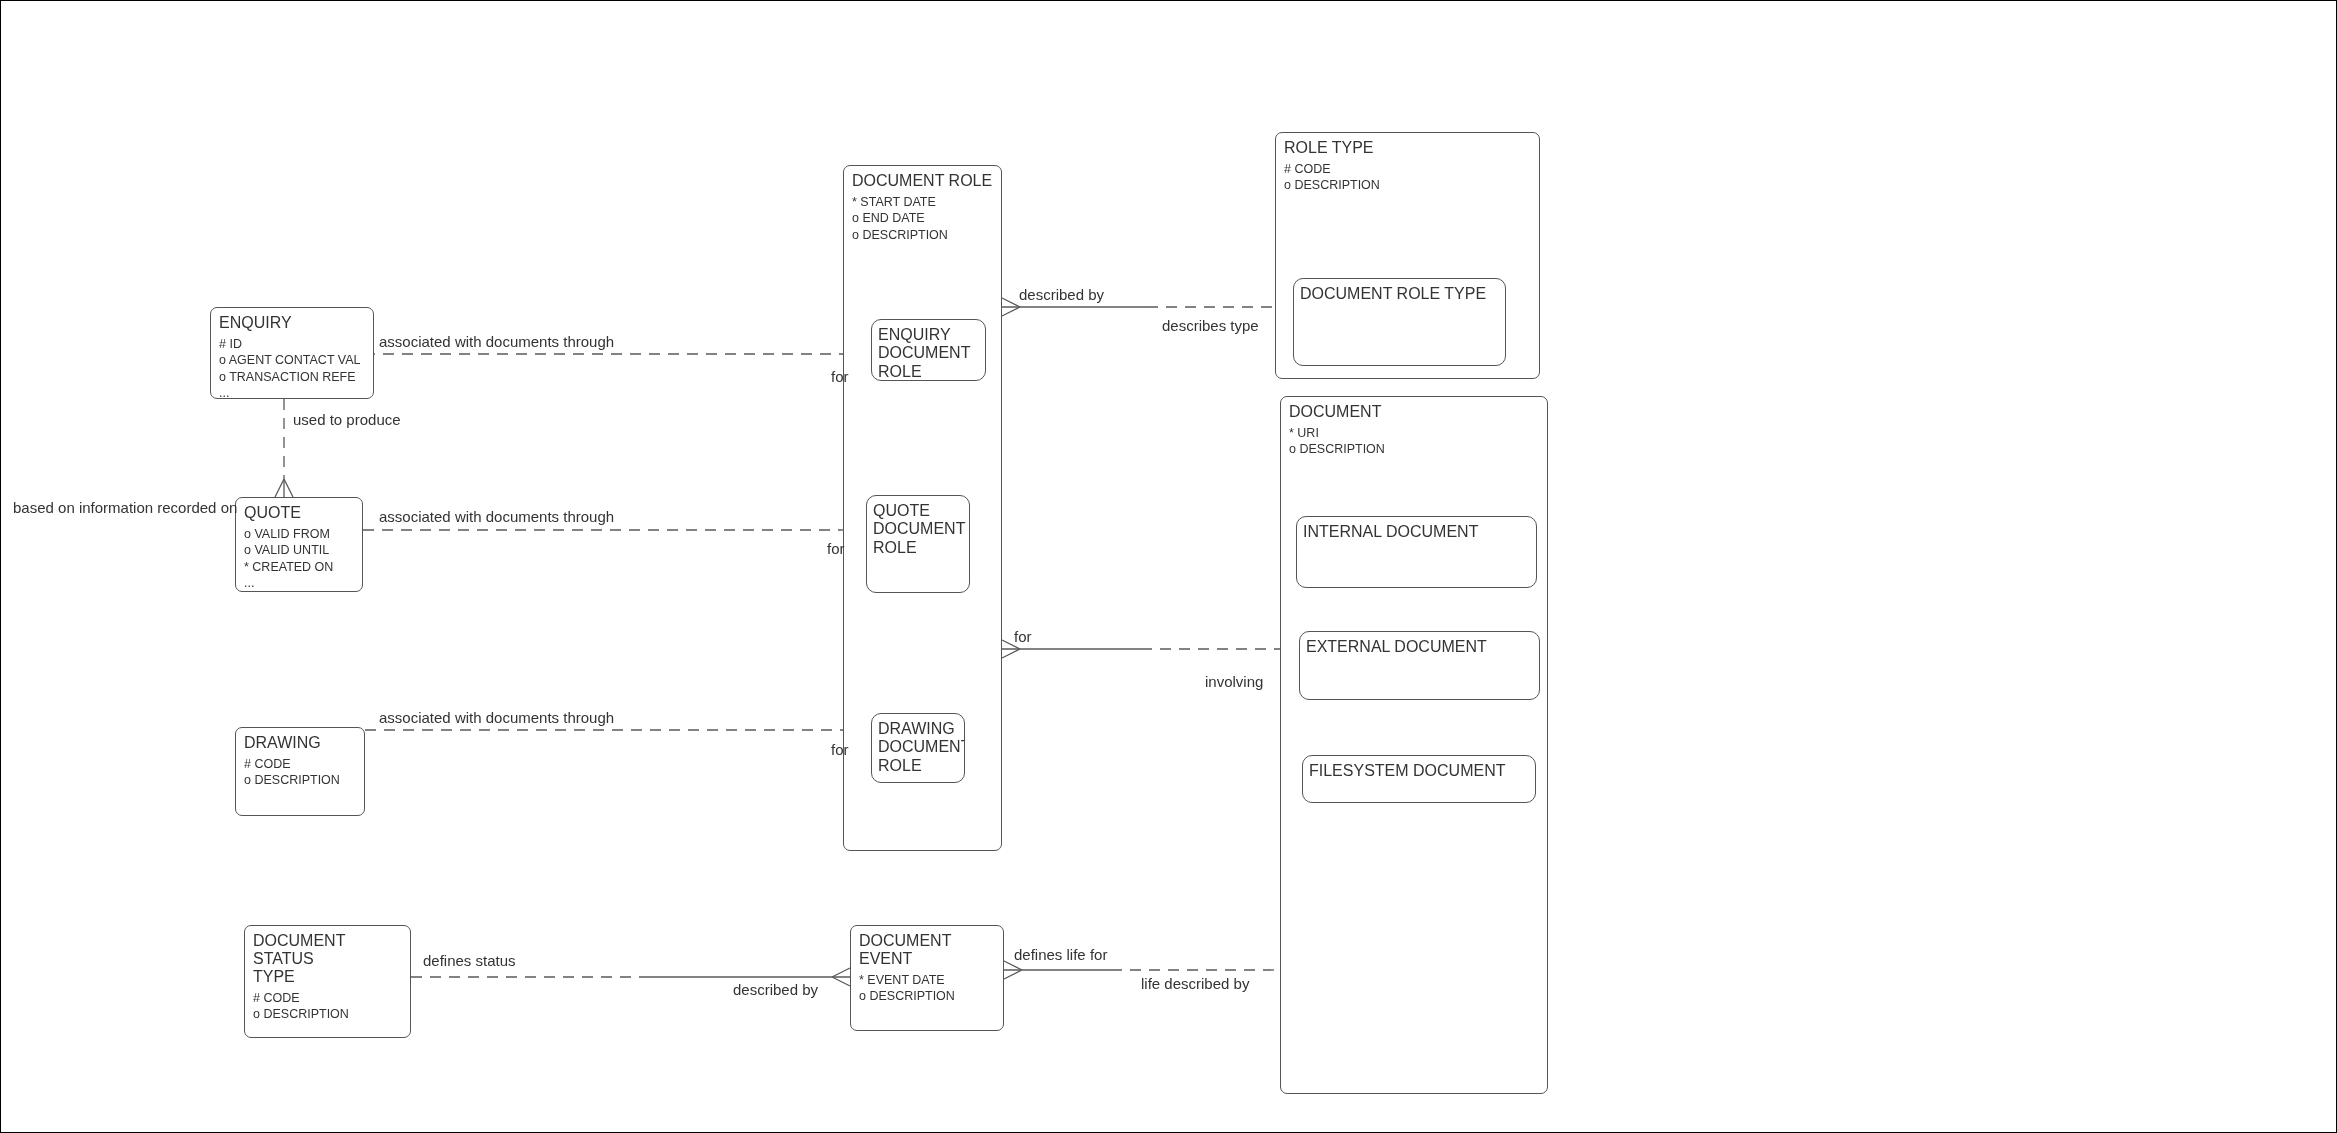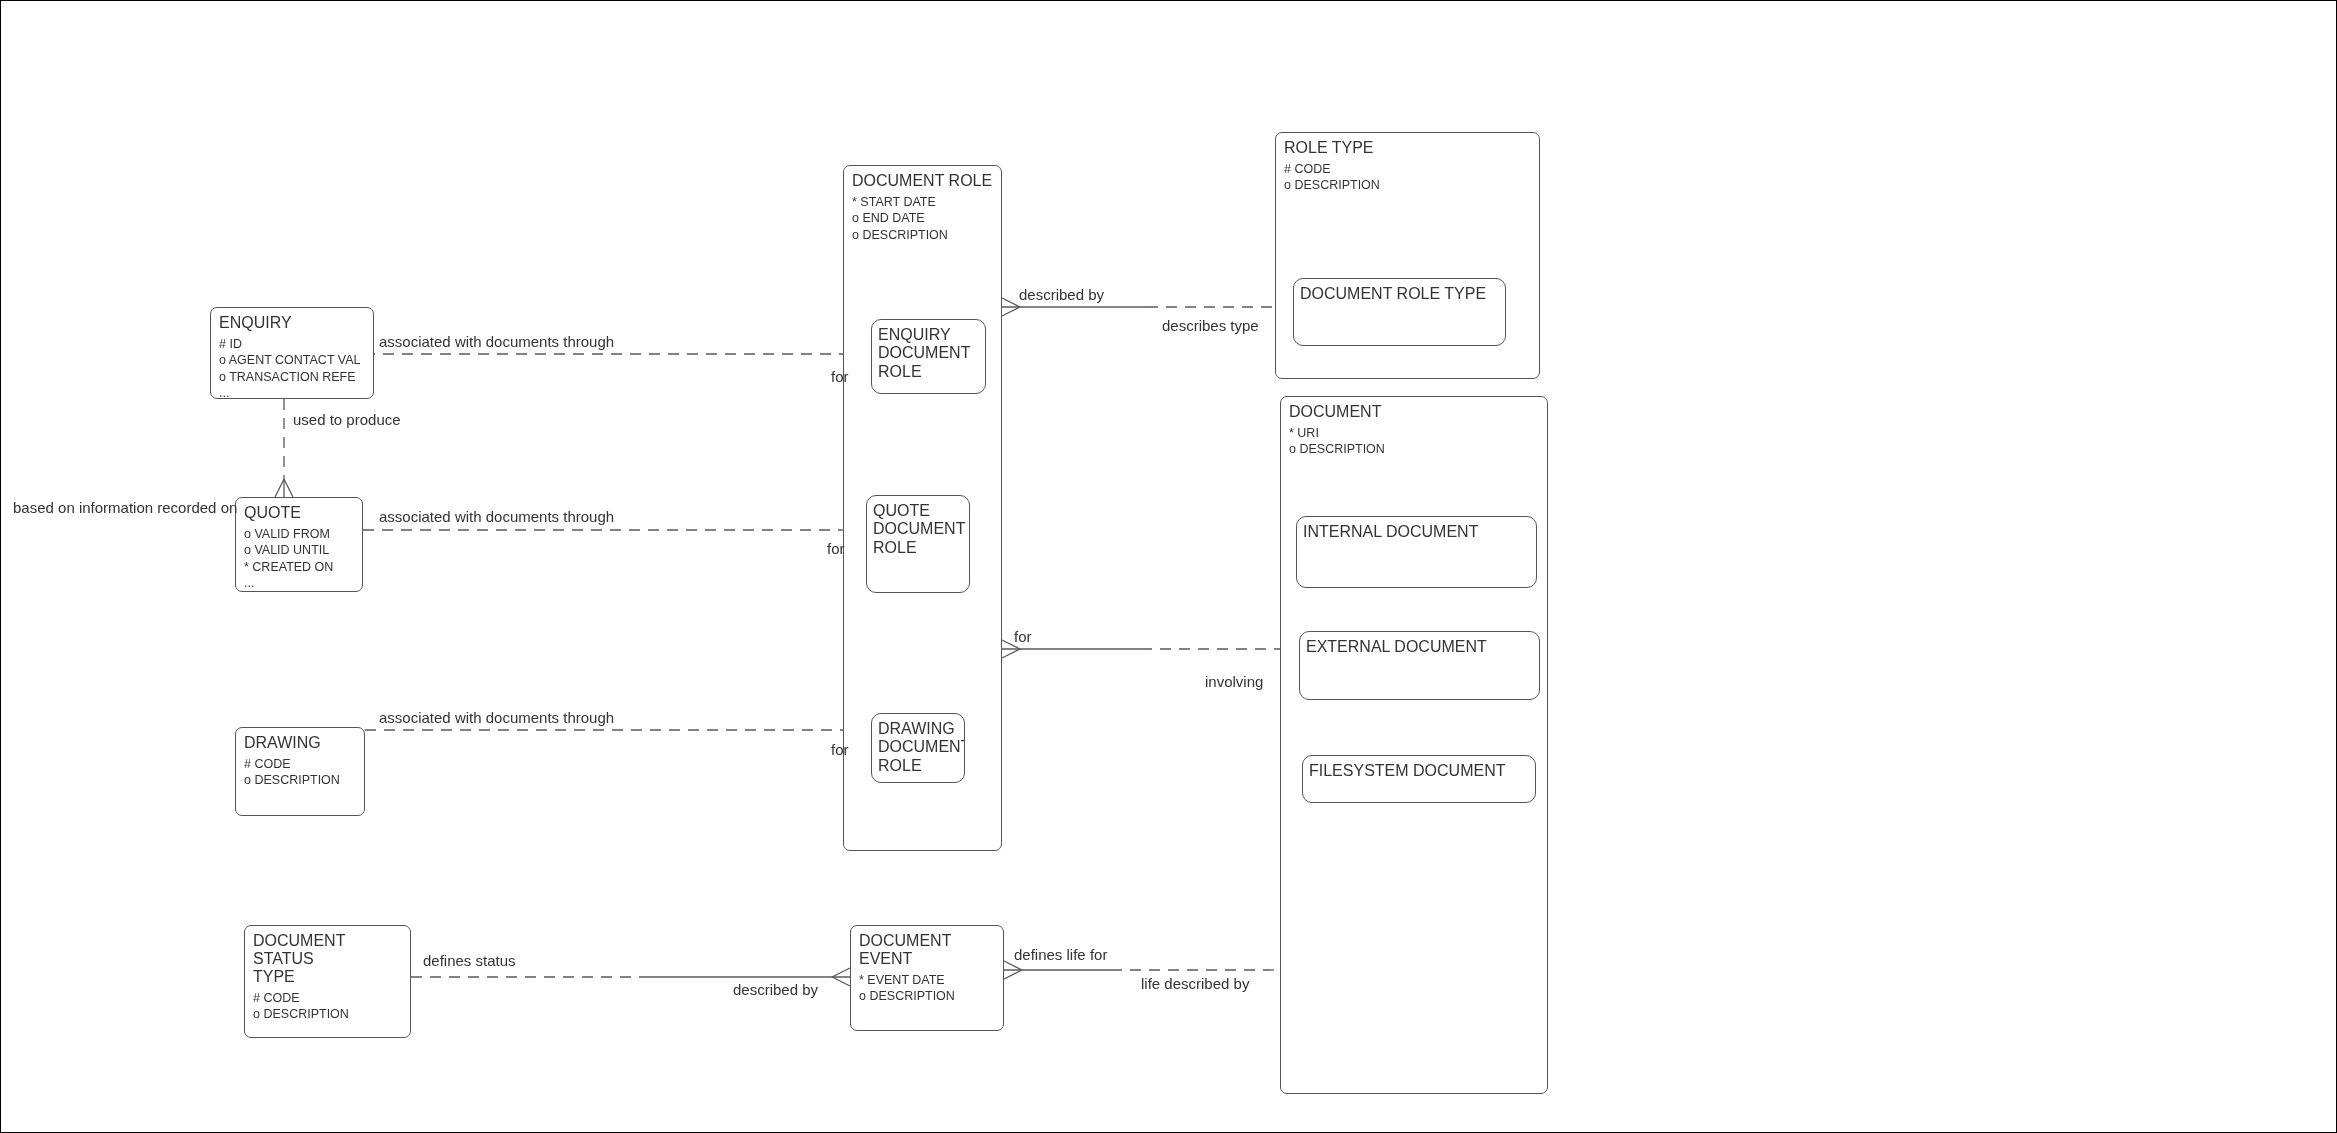--- a/index.html
+++ b/index.html
@@ -153,21 +153,21 @@
     </div>
   </div>
 
   <div class="entity" style="left:842px;top:164px;width:159px;height:686px;">
     <div class="entity-title">DOCUMENT ROLE</div>
     <div class="attrs">
       <div class="attr">* START DATE</div>
       <div class="attr">o END DATE</div>
       <div class="attr">o DESCRIPTION</div>
     </div>
-    <div class="subtype" style="left:27px;top:153px;width:115px;height:75px;">
+    <div class="subtype" style="left:27px;top:153px;width:115px;height:62px;">
       <div class="subtype-title">ENQUIRY DOCUMENT ROLE</div>
     </div>
     <div class="subtype" style="left:22px;top:329px;width:104px;height:98px;">
       <div class="subtype-title">QUOTE DOCUMENT ROLE</div>
     </div>
     <div class="subtype" style="left:27px;top:547px;width:94px;height:70px;">
       <div class="subtype-title">DRAWING DOCUMENT ROLE</div>
     </div>
   </div>
 
@@ -178,21 +178,21 @@
       <div class="attr">o DESCRIPTION</div>
     </div>
   </div>
 
   <div class="entity" style="left:1274px;top:131px;width:265px;height:247px;">
     <div class="entity-title">ROLE TYPE</div>
     <div class="attrs">
       <div class="attr"># CODE</div>
       <div class="attr">o DESCRIPTION</div>
     </div>
-    <div class="subtype" style="left:17px;top:145px;width:213px;height:68px;">
+    <div class="subtype" style="left:17px;top:145px;width:213px;height:88px;">
       <div class="subtype-title">DOCUMENT ROLE TYPE</div>
     </div>
   </div>
 
   <div class="entity" style="left:1279px;top:395px;width:268px;height:698px;">
     <div class="entity-title">DOCUMENT</div>
     <div class="attrs">
       <div class="attr">* URI</div>
       <div class="attr">o DESCRIPTION</div>
     </div>

